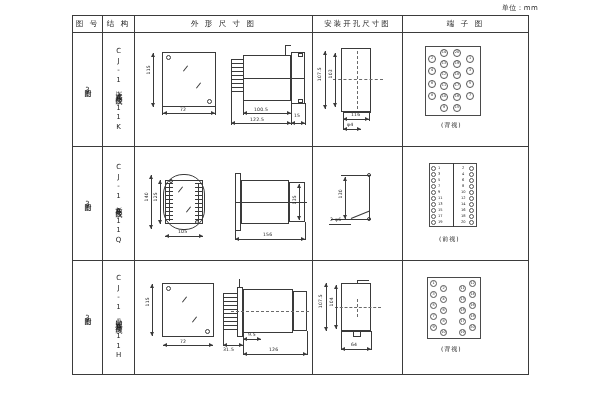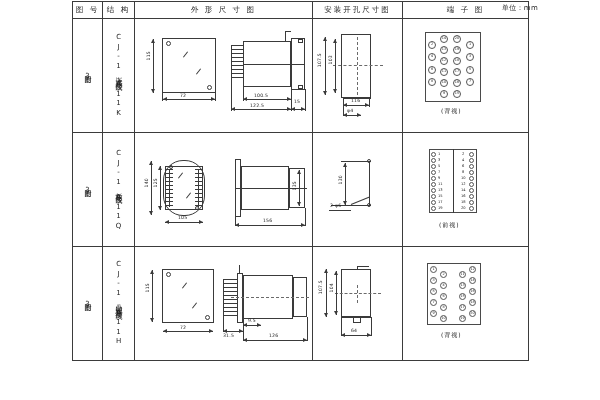--- a/index.html
+++ b/index.html
@@ -9,21 +9,21 @@
     color:#231f20;overflow:hidden;
   }
   .page{position:relative;width:600px;height:400px;}
 
   .unit{
     position:absolute;right:62px;top:3px;
     font-size:7px;letter-spacing:.3px;color:#2a2a2a;
   }
 
   table.spec{
-    position:absolute;left:72px;top:1px;
+    position:absolute;left:72px;top:15px;
     width:456px;border-collapse:collapse;
     table-layout:fixed;
     text-align:center;
   }
   table.spec td,table.spec th{
     border:1px solid #3b3b3b;padding:0;vertical-align:middle;
     font-weight:normal;
   }
   thead th{height:16px;font-size:7.5px;letter-spacing:2px;color:#1d1d1d;}
   .c1{width:30px;}.c2{width:32px;}.c3{width:178px;}.c4{width:90px;}.c5{width:126px;}

